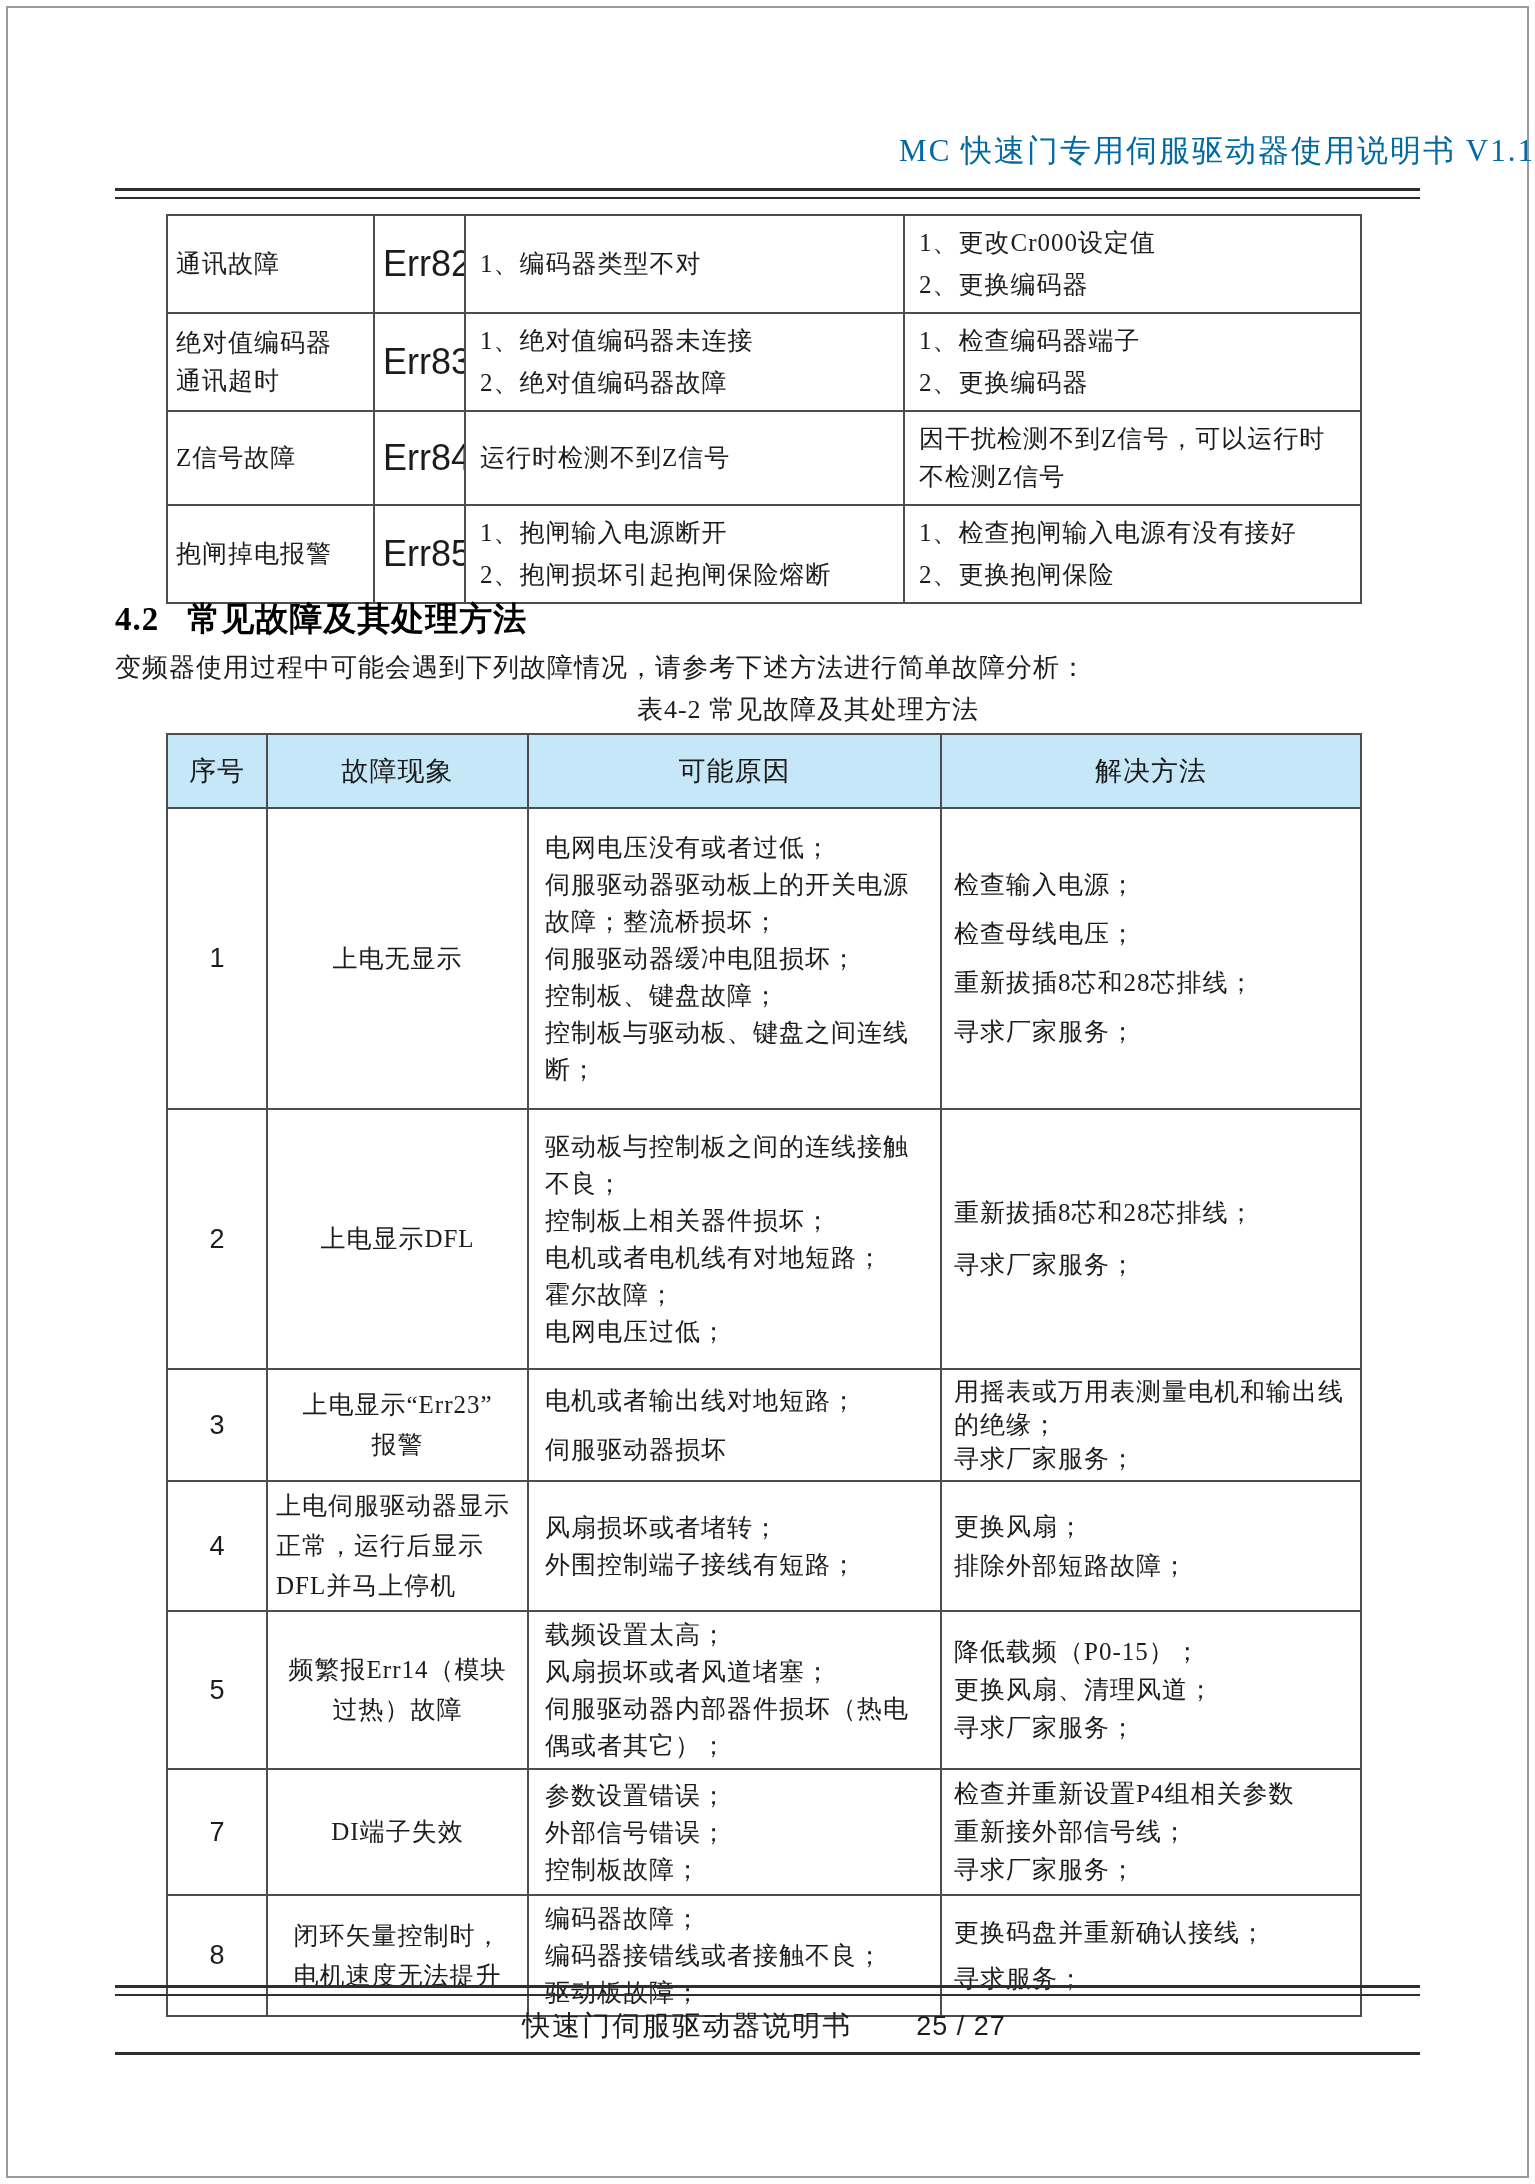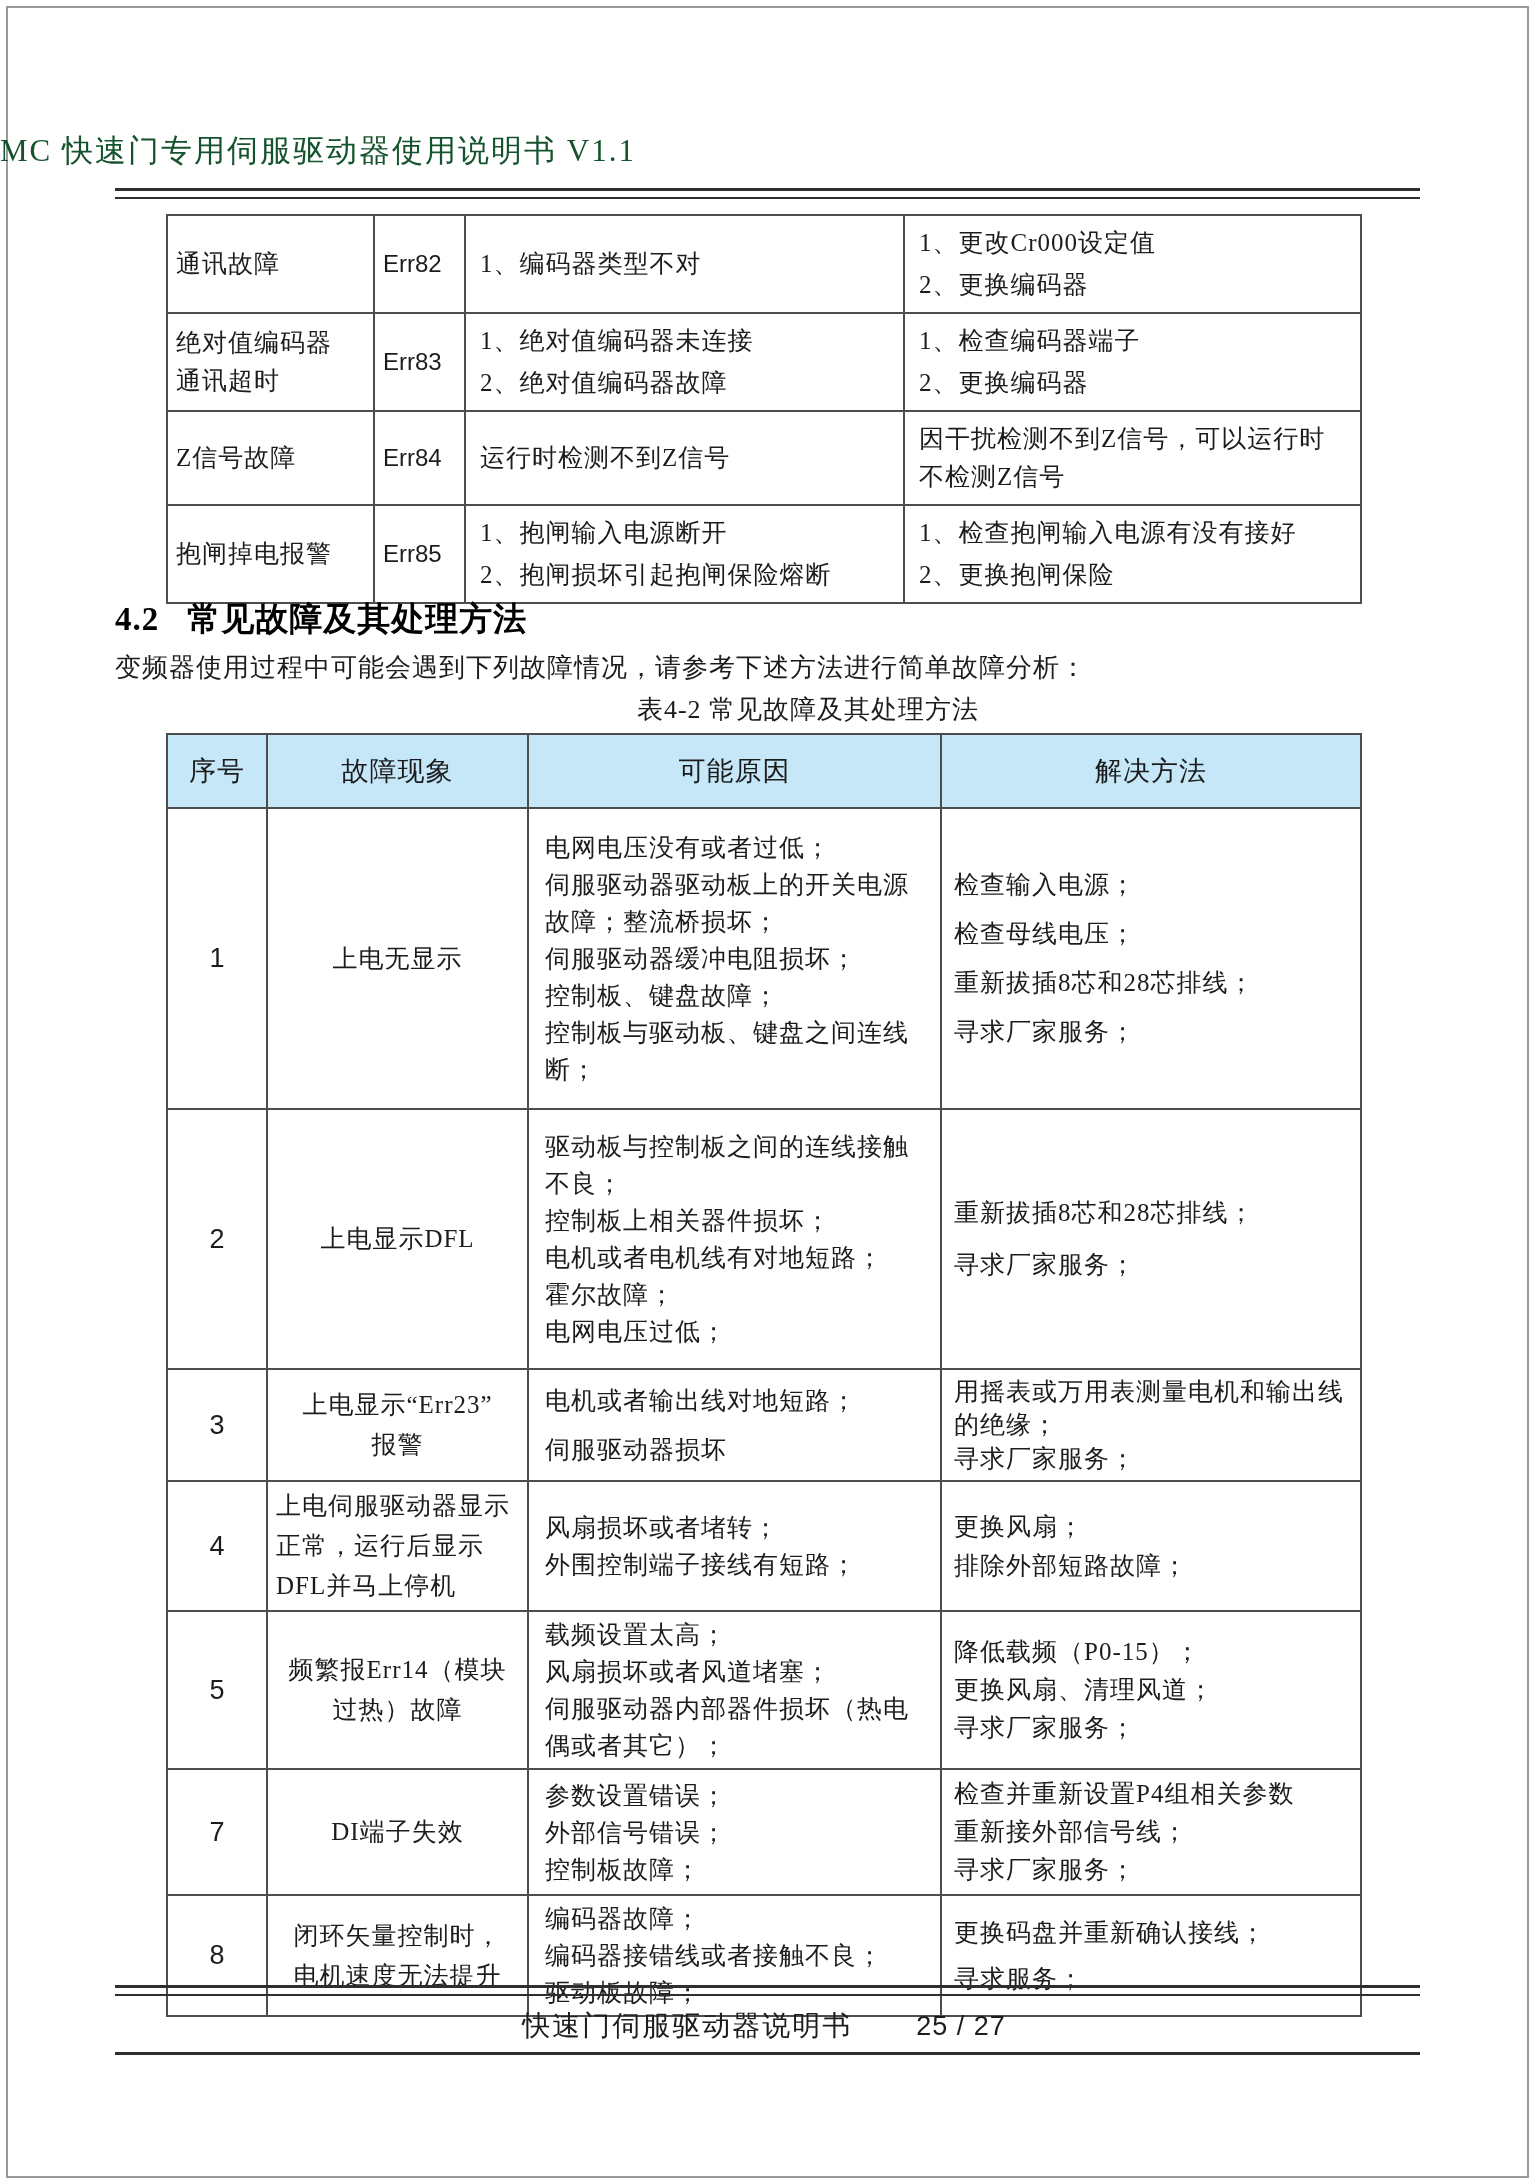--- a/index.html
+++ b/index.html
@@ -13,21 +13,21 @@
   .page{
     position:relative;width:1535px;height:2184px;background:#fff;
     font-family:var(--serif);color:var(--ink);overflow:hidden;
   }
   .page-frame{
     position:absolute;left:6px;top:6px;right:6px;bottom:6px;
     border:2px solid #9a9a9a;pointer-events:none;
   }
   .doc-title{
     position:absolute;top:130px;left:0;width:100%;
-    text-align:left;font-size:31px;letter-spacing:2px;color:#14532d;
+    text-align:right;font-size:31px;letter-spacing:2px;color:#0369a1;
   }
   .double-rule{
     position:absolute;left:115px;width:1305px;height:6px;
     border-top:3px solid #2e2e2e;border-bottom:2px solid #2e2e2e;
   }
   .header-rule{top:188px;}
   .footer-rule-top{top:1985px;}
   .single-rule{
     position:absolute;left:115px;width:1305px;height:0;
     border-top:3px solid #2e2e2e;
@@ -41,21 +41,21 @@
   td,th{vertical-align:middle;padding:4px 8px;overflow:hidden;}
   td p{margin:0;line-height:38px;}
   
   #err-table{left:166px;top:214px;width:1194px;}
   #err-table tbody tr:nth-child(1){height:85px;}
   #err-table tbody tr:nth-child(2){height:86px;}
   #err-table tbody tr:nth-child(3){height:82px;}
   #err-table tbody tr:nth-child(4){height:86px;}
   #err-table td.name{text-align:left;}
   #err-table td.name p{line-height:38px;}
-  #err-table td.code{text-align:left;font-family:var(--sans);font-size:24px;letter-spacing:0;}
+  #err-table td.code{text-align:left;font-family:var(--sans);font-size:36px;letter-spacing:0;}
   #err-table td.cau,#err-table td.sol{text-align:left;padding-left:14px;padding-right:12px;}
   #err-table td.cau p,#err-table td.sol p{margin:4px 0;line-height:38px;}
   
   .section-heading{
     position:absolute;left:115px;top:597px;
     font-family:var(--sans);font-weight:bold;font-size:33px;color:#000;
     letter-spacing:1px;
   }
   .section-heading .sec-no{margin-right:28px;font-family:var(--serif);}
   .intro{

